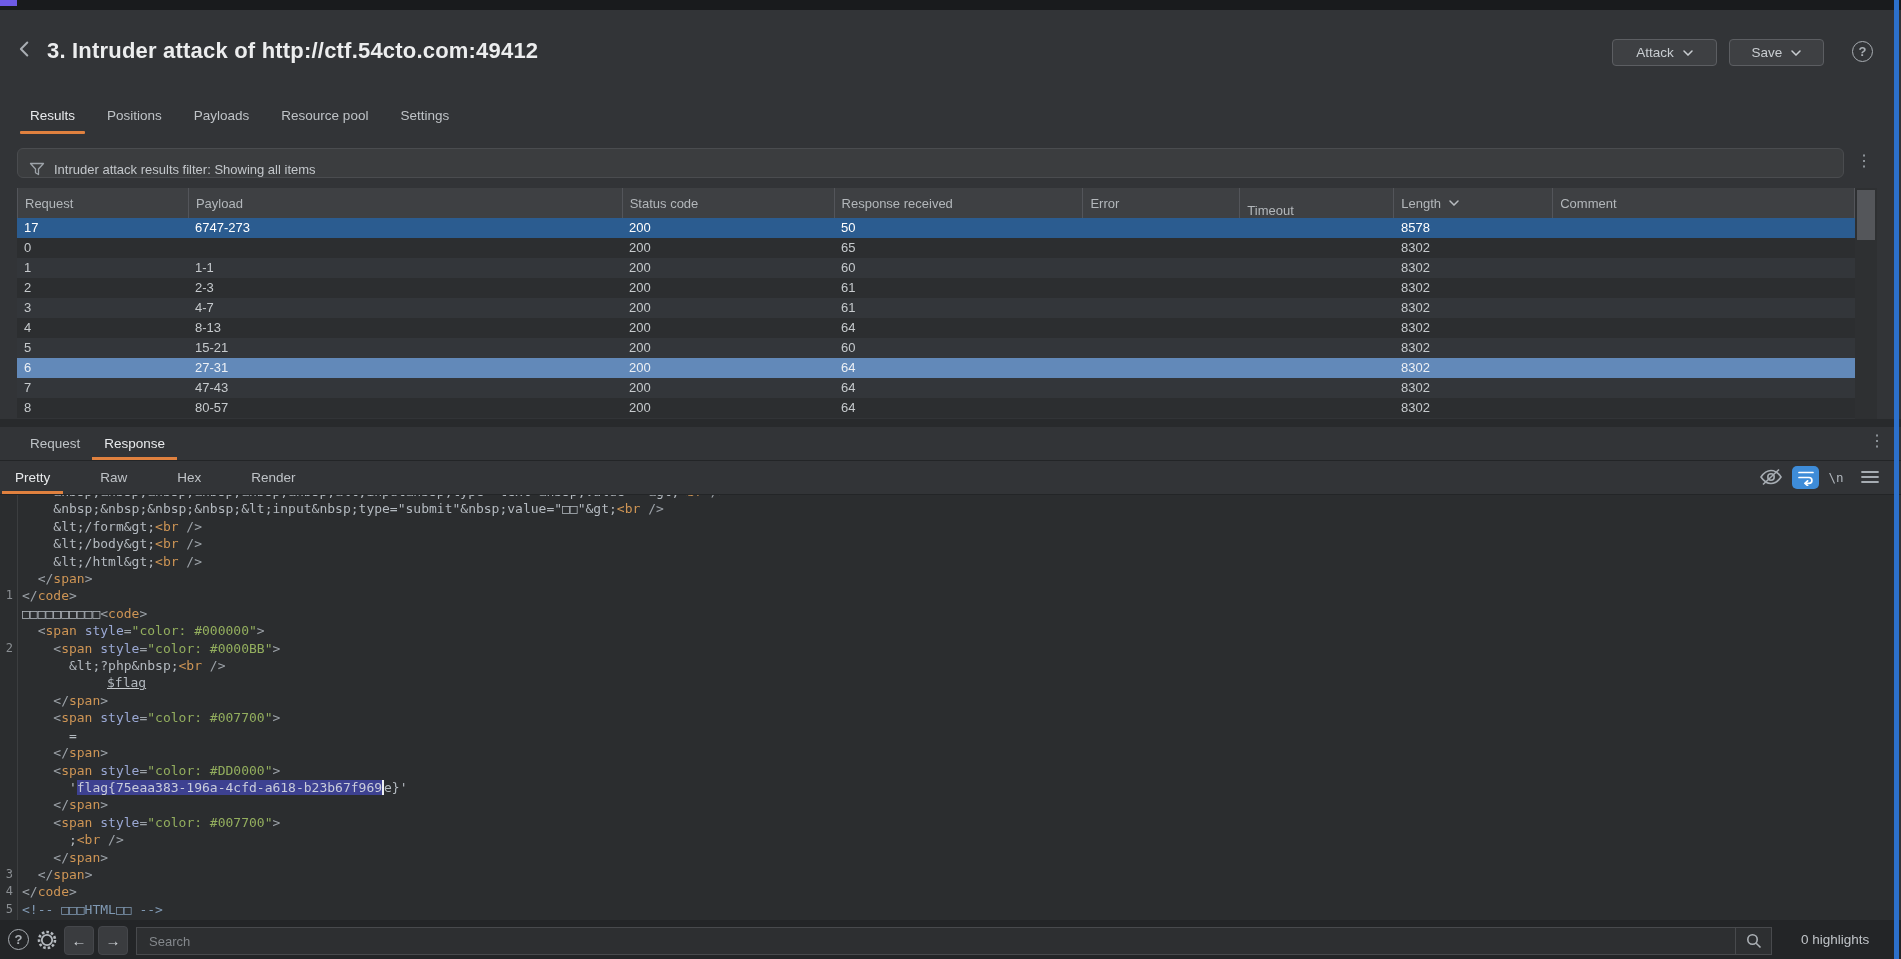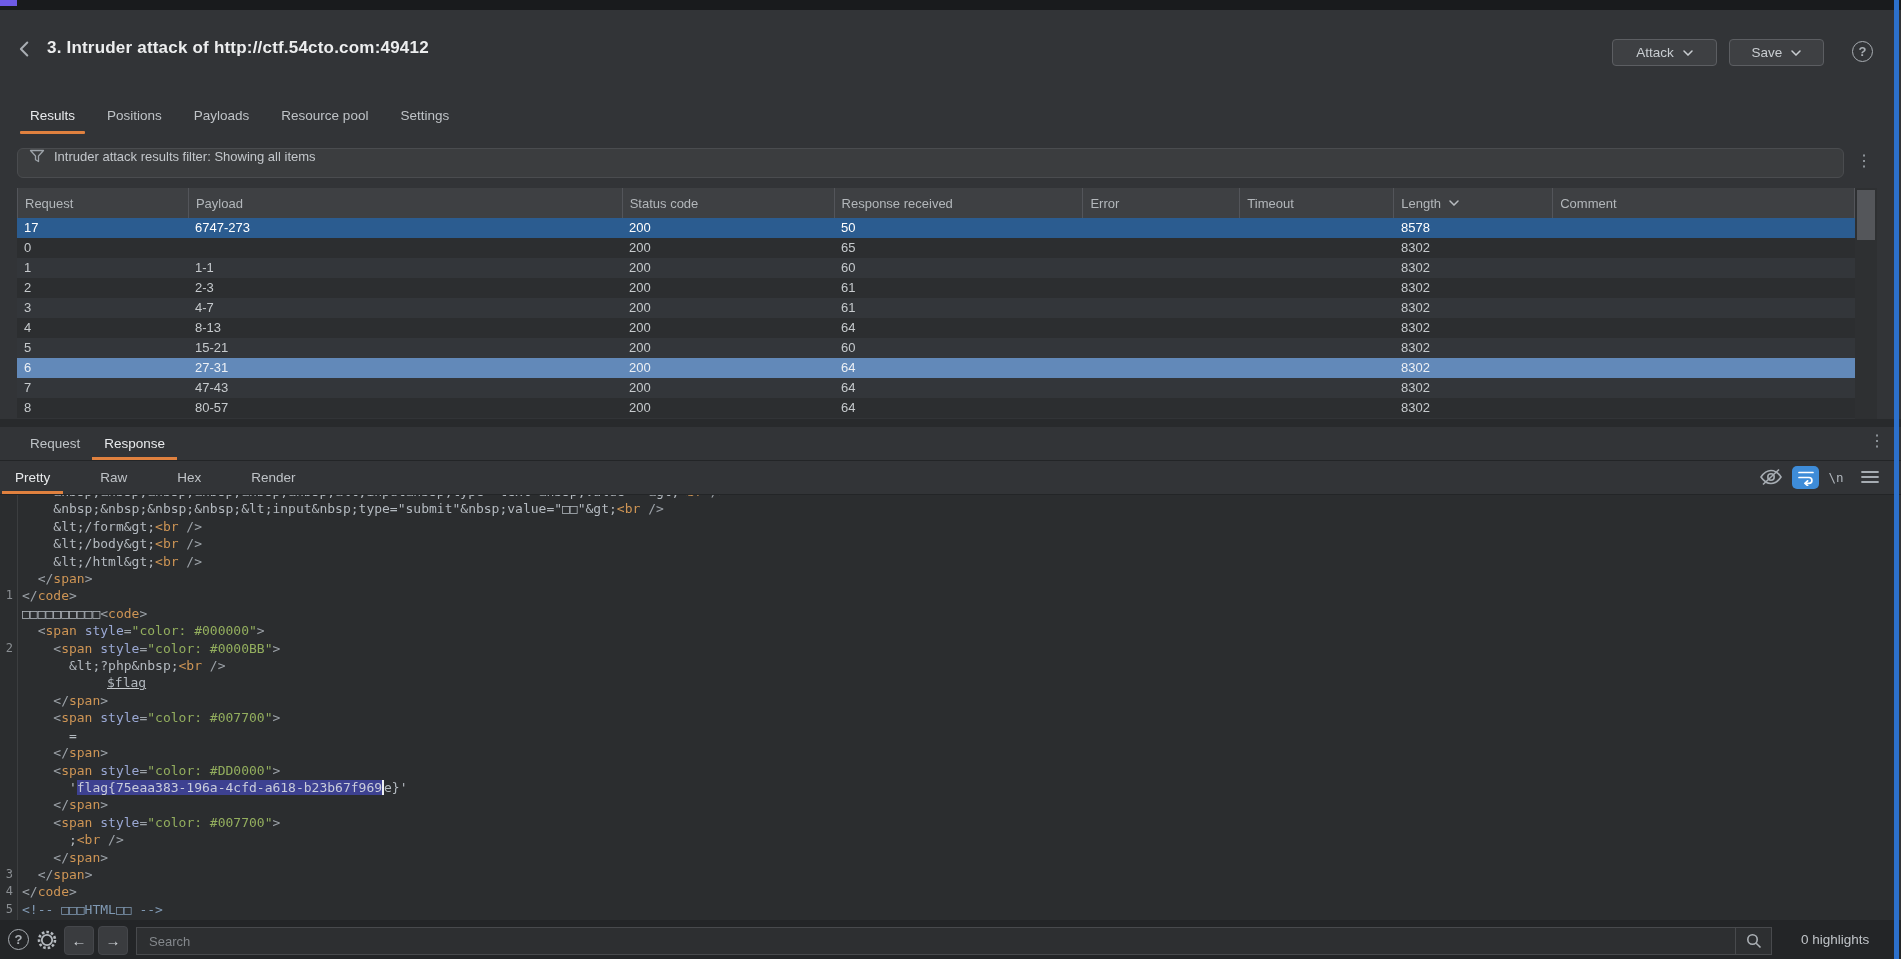--- a/index.html
+++ b/index.html
@@ -5,39 +5,39 @@
   *{box-sizing:border-box;margin:0;padding:0}
   body{margin:0;background:#141414;font-family:"Liberation Sans",sans-serif}
   #root{position:relative;width:1901px;height:959px;background:#323437;overflow:hidden;color:#C6CACD}
 
   
   .top-strip{position:absolute;left:0;top:0;width:100%;height:10px;background:#191B1D}
   .purple-frag{position:absolute;left:0;top:0;width:17px;height:6px;background:#6E5BE6}
 
   
   .back-icon{position:absolute;left:14px;top:38px;width:22px;height:22px;color:#A9AEB3;cursor:pointer}
-  .title{position:absolute;left:47px;top:38px;font-size:17px;font-weight:bold;color:#ECEDEE;letter-spacing:.2px}
+  .title{position:absolute;left:47px;top:38px;font-size:22px;font-weight:bold;color:#ECEDEE;letter-spacing:.2px}
   .hdr-btn{position:absolute;top:39px;height:27px;background:#3E4043;border:1px solid #5C5E62;border-radius:4px;
     color:#C9CDD1;font-size:13.5px;display:flex;align-items:center;justify-content:center;gap:9px;cursor:pointer;
     font-family:"Liberation Sans",sans-serif}
   #attack-btn{left:1612px;width:105px}
   #save-btn{left:1729px;width:95px}
   .help-circle{position:absolute;width:21px;height:21px;border:1.5px solid #A9AEB3;border-radius:50%;color:#A9AEB3;
     display:flex;align-items:center;justify-content:center;font-size:13px;font-weight:bold}
   #help-top{left:1852px;top:41px}
 
   
   #main-tabs{position:absolute;left:20px;top:104px;display:flex;gap:12px}
   .tab{position:relative;padding:4px 10px 14px;font-size:13.5px;color:#BFC3C7;cursor:pointer}
   .tab.active{color:#E8EAEC}
   .tab.active::after{content:'';position:absolute;left:0;right:0;bottom:3px;height:3px;background:#E0813F;border-radius:1px}
 
   
   .filter-bar{position:absolute;left:17px;top:148px;width:1827px;height:30px;background:#3B3D3F;
-    border:1px solid #4A4C4F;border-radius:6px;display:flex;align-items:flex-start;cursor:pointer}
+    border:1px solid #4A4C4F;border-radius:6px;display:flex;align-items:flex-end;cursor:pointer}
   .filter-bar svg{margin:0 9px 0 11px}
   .filter-label{font-size:13px;color:#C3C7CB}
   .kebab{position:absolute;font-size:16px;color:#9EA4AA;cursor:pointer;line-height:1}
   #filter-kebab{left:1856px;top:153px}
 
   
   #thead{position:absolute;left:17px;top:188px;width:1838px;height:30px;background:#3E4043;display:flex;
     border-left:1px solid #53555A}
   .th{display:flex;align-items:center;gap:8px;padding-left:7px;font-size:13px;color:#B3B7BB;
     border-right:1px solid #53555A;overflow:hidden;white-space:nowrap;cursor:pointer}
@@ -159,21 +159,21 @@
       </div>
       <div class="th" style="width: 212px;">
         <span>Status code</span>
       </div>
       <div class="th" style="width: 249px; text-align: right;">
         <span>Response received</span>
       </div>
       <div class="th" style="width: 157px;">
         <span>Error</span>
       </div>
-      <div class="th" style="width: 154px;">
+      <div class="th" style="width: 154px; align-items: flex-end;">
         <span>Timeout</span>
       </div>
       <div class="th" style="width: 159px;">
         <span>Length</span>
         <svg width="10" height="6" viewBox="0 0 10 6" fill="none" stroke="#B8BCC0" stroke-width="1.5" stroke-linecap="round">
           <path d="M1 1 L5 5 L9 1"></path>
         </svg>
       </div>
       <div class="th" style="width: 302px;">
         <span>Comment</span>

